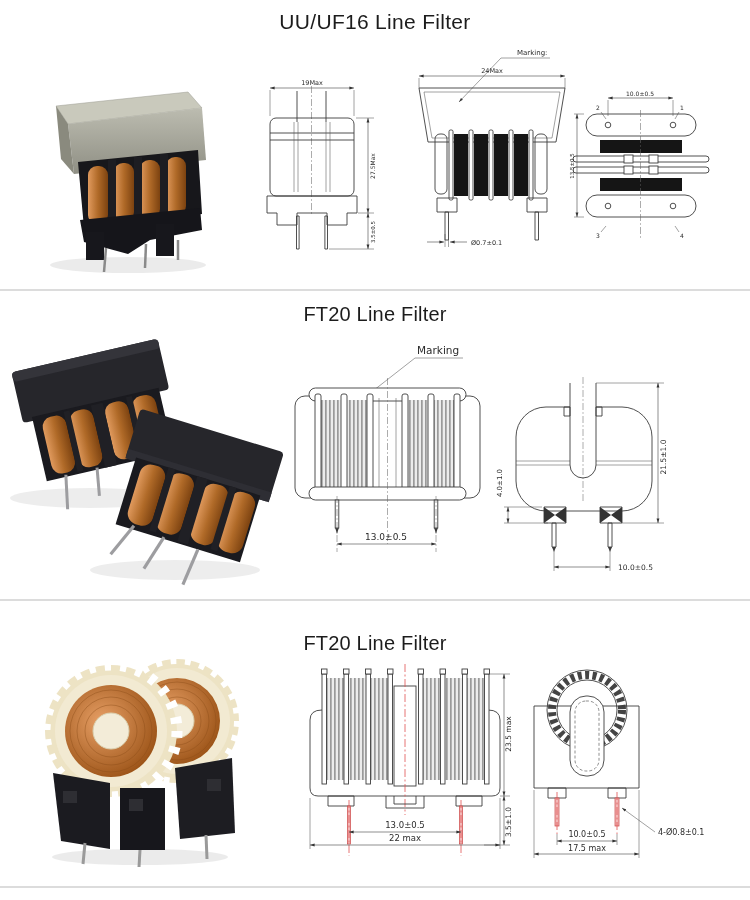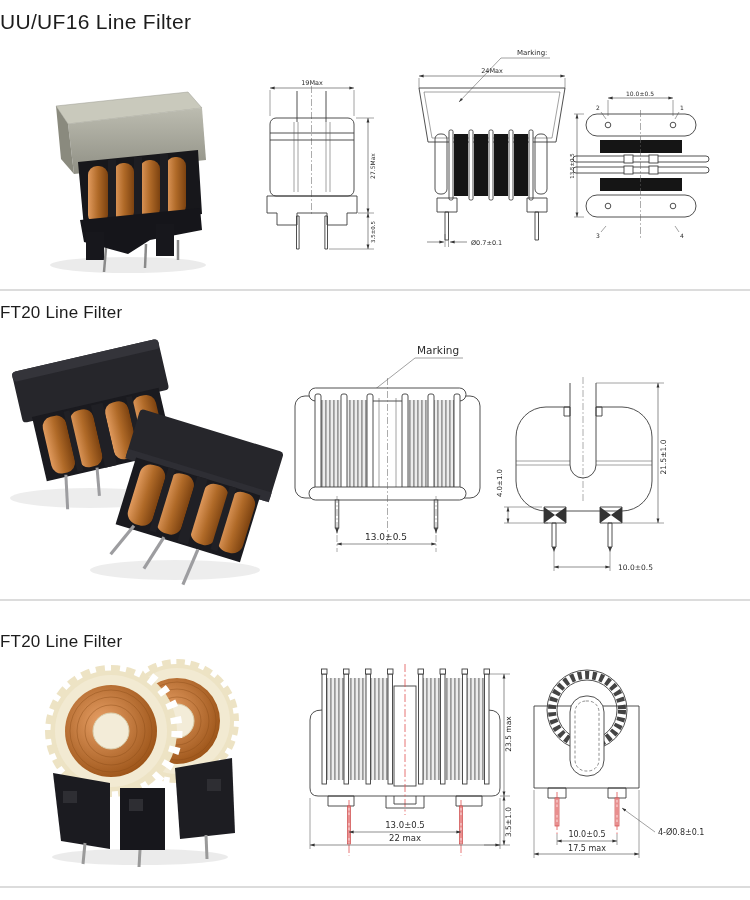--- a/index.html
+++ b/index.html
@@ -1,20 +1,20 @@
 <!DOCTYPE html>
 <html><head>
 <meta charset="utf-8">
 <style>
   html,body{margin:0;padding:0;background:#fff;}
   #page{position:relative;width:750px;height:900px;background:#fff;overflow:hidden;
         font-family:"Liberation Sans",sans-serif;}
-  .sec-title{position:absolute;left:0;width:750px;color:#1c1c1c;}
+  .sec-title{position:absolute;left:0;width:750px;text-align:center;color:#1c1c1c;}
   .t-big{font-size:21px;letter-spacing:.3px;}
-  .t-med{font-size:17px;letter-spacing:.2px;}
+  .t-med{font-size:20px;letter-spacing:.2px;}
   .divider{position:absolute;left:0;width:750px;height:2px;background:#dcdcdc;}
   svg{position:absolute;overflow:visible;}
   
   .ln{stroke:#3c3c3c;stroke-width:.9;fill:none;stroke-linejoin:round;}
   .thin{stroke:#555;stroke-width:.55;fill:none;}
   .dim{stroke:#444;stroke-width:.6;fill:none;}
   .cl{stroke:#666;stroke-width:.55;stroke-dasharray:7 2.2 1.6 2.2;fill:none;}
   .clr{stroke:#e05252;stroke-width:.8;stroke-dasharray:8 2.5 2 2.5;fill:none;}
   .wfill{fill:#fff;stroke:#3c3c3c;stroke-width:.9;}
   .blk{fill:#151515;stroke:none;}

